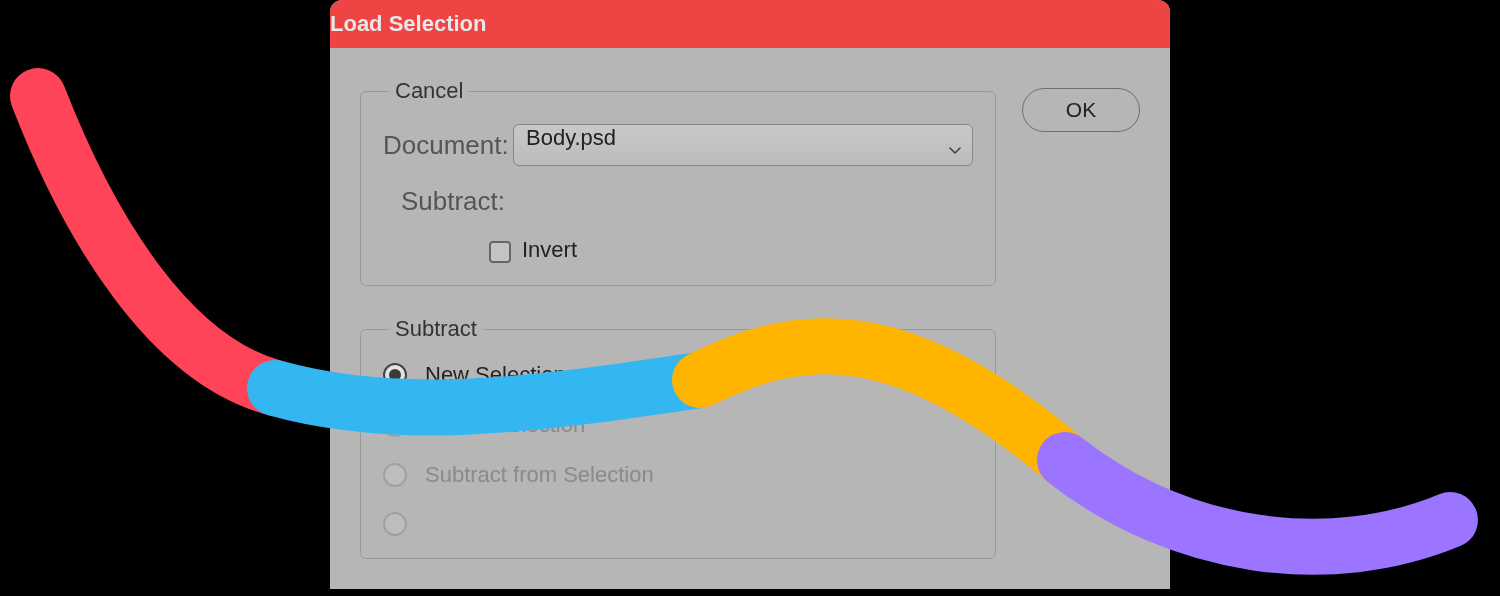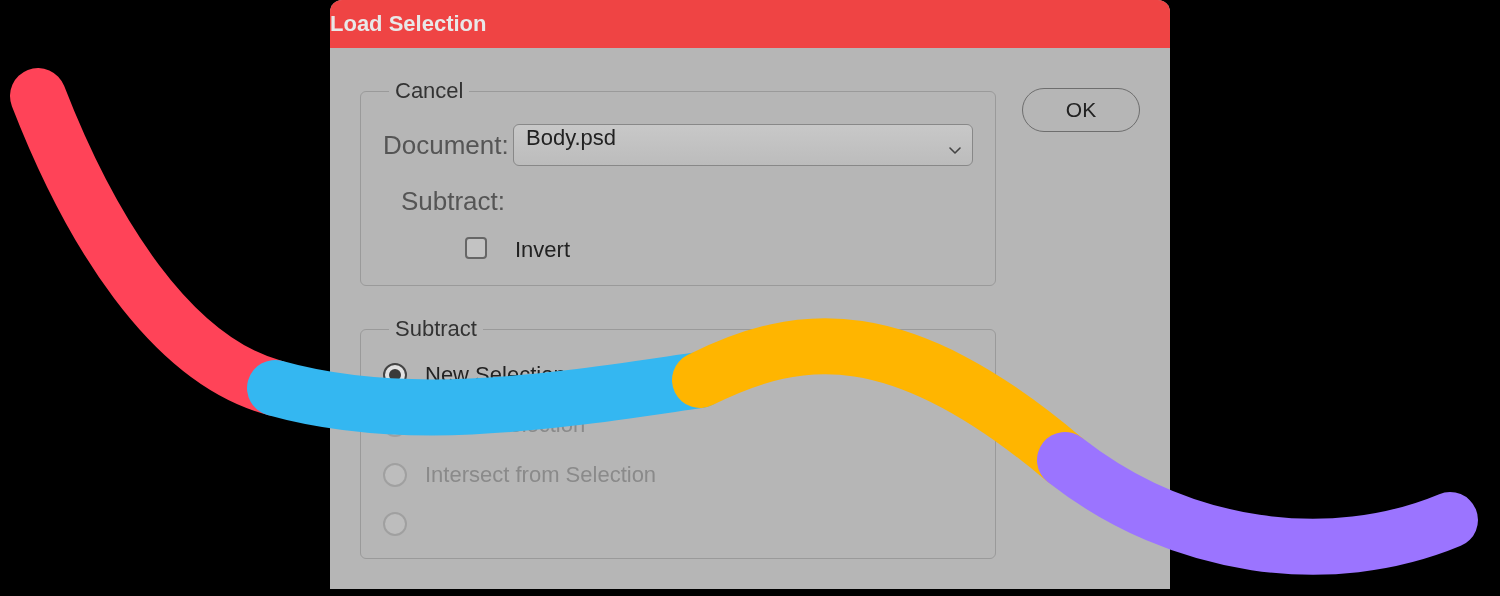--- a/index.html
+++ b/index.html
@@ -92,23 +92,23 @@
     .dropdown .chev {
       position: absolute;
       right: 10px;
       top: 50%;
       transform: translateY(-50%);
       width: 14px; height: 14px;
     }
 
     .checkbox-row {
       display: flex;
-      align-items: flex-start;
-      margin-left: 82px;
-      gap: 28px;
+      align-items: flex-end;
+      margin-left: 106px;
+      gap: 11px;
     }
     .checkbox {
       width: 22px; height: 22px;
       border: 2px solid #666;
       border-radius: 4px;
       background: #c3c3c3;
     }
     .checkbox-label { font-size: 22px; color: #222; }
 
     .radio-row {
@@ -208,21 +208,21 @@
           <span class="radio-label">New Selection</span>
         </div>
 
         <div class="radio-row disabled">
           <div class="radio"></div>
           <span class="radio-label">Add to Selection</span>
         </div>
 
         <div class="radio-row disabled">
           <div class="radio"></div>
-          <span class="radio-label">Intersect from Selection</span>
+          <span class="radio-label">Subtract from Selection</span>
         </div>
 
         <div class="radio-row disabled">
           <div class="radio"></div>
         </div>
       </fieldset>
 
     </div>
 
     <div class="right-col">

